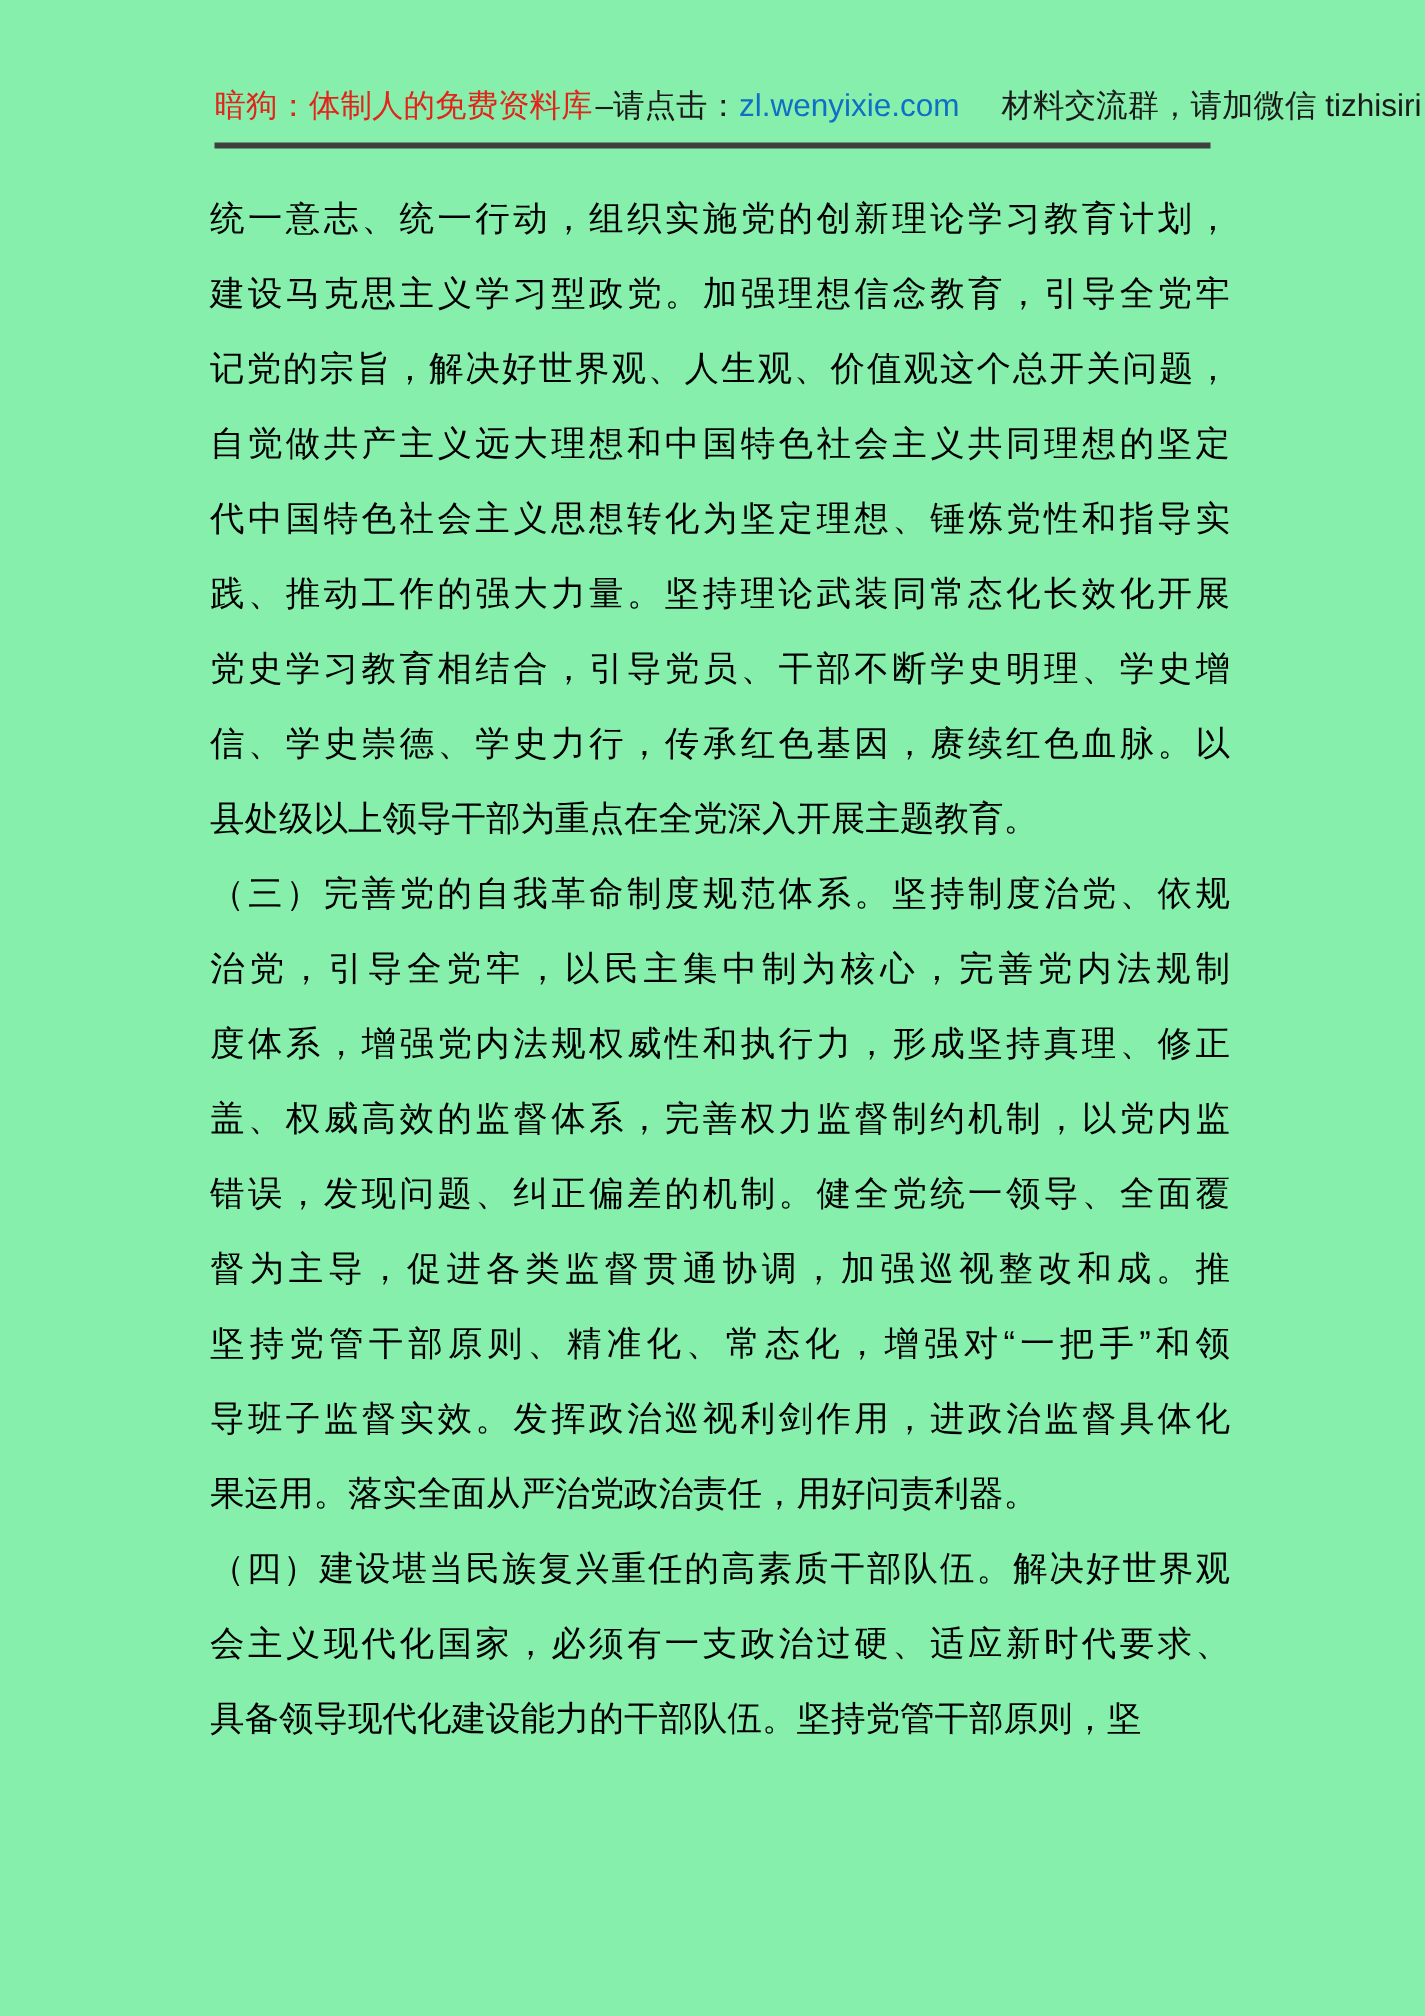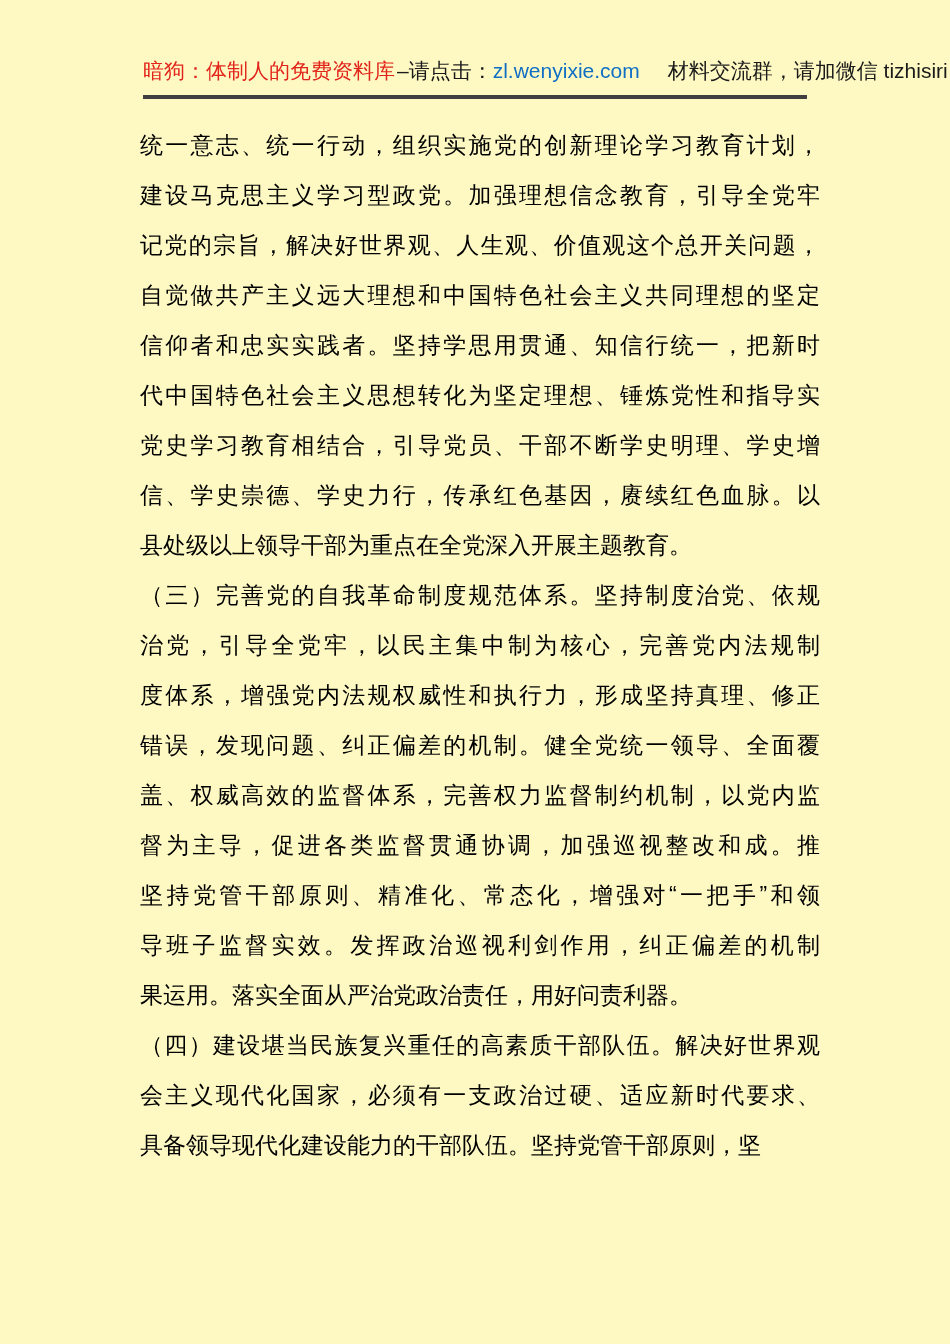--- a/index.html
+++ b/index.html
@@ -4,21 +4,21 @@
 <style>
   html, body {
     margin: 0;
     padding: 0;
     background: #ffffff;
   }
   .page {
     position: relative;
     width: 950px;
     height: 1344px;
-    background: #fef9c3;
+    background: #86efac;
     overflow: hidden;
     font-family: "Liberation Sans", "DejaVu Sans", sans-serif;
   }
   
   .promo {
     position: absolute;
     left: 143px;
     top: 56px;
     width: 664px;
     padding-bottom: 9px;
@@ -74,35 +74,35 @@
   <div class="promo">
     <span class="site-name">暗狗：体制人的免费资料库</span><span class="click-prompt">–请点击：</span><a class="promo-link" href="#">zl.wenyixie.com</a><span class="group-note">材料交流群，请加微信 tizhisiri</span>
   </div>
 
   <div class="doc-body" id="doc-body" style="color: rgb(0, 0, 0);">
       <div class="para">
         <div class="line">统一意志、统一行动，组织实施党的创新理论学习教育计划，</div>
         <div class="line">建设马克思主义学习型政党。加强理想信念教育，引导全党牢</div>
         <div class="line">记党的宗旨，解决好世界观、人生观、价值观这个总开关问题，</div>
         <div class="line">自觉做共产主义远大理想和中国特色社会主义共同理想的坚定</div>
-        <div class="line">信仰者和忠实实践者。坚持学思用贯通、知信行统一，把新时</div>
         <div class="line">代中国特色社会主义思想转化为坚定理想、锤炼党性和指导实</div>
+        <div class="line">践、推动工作的强大力量。坚持理论武装同常态化长效化开展</div>
         <div class="line">党史学习教育相结合，引导党员、干部不断学史明理、学史增</div>
         <div class="line">信、学史崇德、学史力行，传承红色基因，赓续红色血脉。以</div>
         <div class="line last">县处级以上领导干部为重点在全党深入开展主题教育。</div>
       </div>
       <div class="para">
         <div class="line">（三）完善党的自我革命制度规范体系。坚持制度治党、依规</div>
         <div class="line">治党，引导全党牢，以民主集中制为核心，完善党内法规制</div>
         <div class="line">度体系，增强党内法规权威性和执行力，形成坚持真理、修正</div>
+        <div class="line">盖、权威高效的监督体系，完善权力监督制约机制，以党内监</div>
         <div class="line">错误，发现问题、纠正偏差的机制。健全党统一领导、全面覆</div>
-        <div class="line">盖、权威高效的监督体系，完善权力监督制约机制，以党内监</div>
         <div class="line">督为主导，促进各类监督贯通协调，加强巡视整改和成。推</div>
         <div class="line">坚持党管干部原则、精准化、常态化，增强对“一把手”和领</div>
-        <div class="line">导班子监督实效。发挥政治巡视利剑作用，纠正偏差的机制</div>
+        <div class="line">导班子监督实效。发挥政治巡视利剑作用，进政治监督具体化</div>
         <div class="line last">果运用。落实全面从严治党政治责任，用好问责利器。</div>
       </div>
       <div class="para">
         <div class="line">（四）建设堪当民族复兴重任的高素质干部队伍。解决好世界观</div>
         <div class="line">会主义现代化国家，必须有一支政治过硬、适应新时代要求、</div>
         <div class="line last">具备领导现代化建设能力的干部队伍。坚持党管干部原则，坚</div>
       </div>
     </div>
 
 </div>

